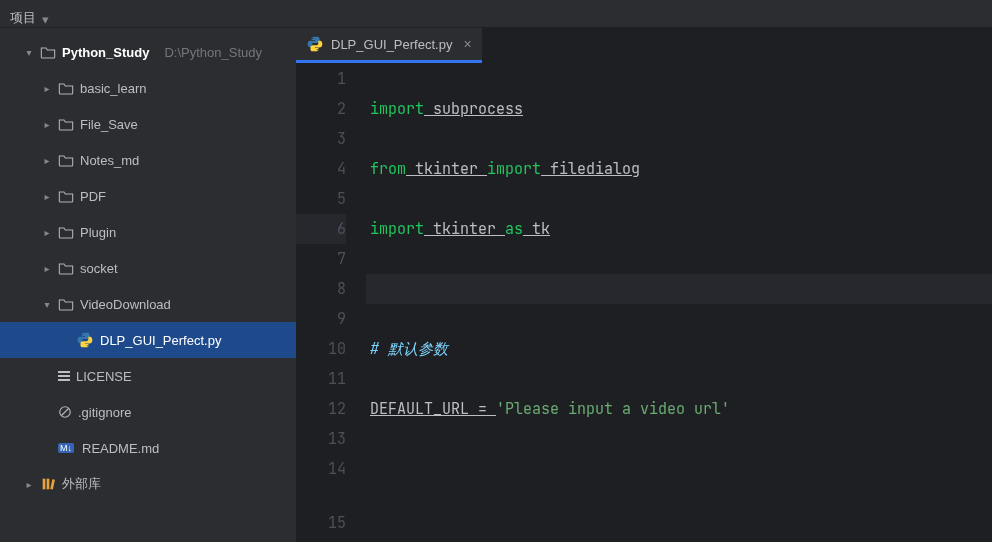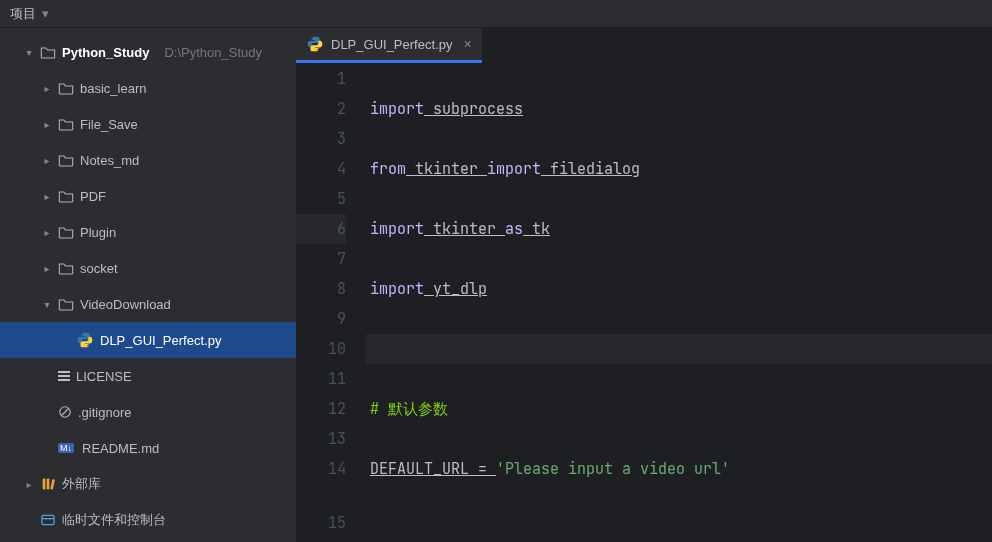--- a/index.html
+++ b/index.html
@@ -8,21 +8,21 @@
   background: #2b2d30;
   color: #bcbec4;
   width: 992px;
   height: 542px;
   overflow: hidden;
   display: flex;
   flex-direction: column;
 }
 .top-header {
   display: flex;
-  align-items: center;
+  align-items: flex-end;
   height: 28px;
   padding: 0 10px;
   font-size: 13px;
   color: #bcbec4;
   border-bottom: 1px solid #1e1f22;
 }
 .main-area {
   display: flex;
   flex: 1;
   overflow: hidden;
@@ -121,24 +121,24 @@
   user-select: none;
 }
 .code-lines {
   flex: 1;
   padding-left: 4px;
   white-space: pre;
 }
 .line { height: 30px; }
 .line.hl, .gutter .gline.hl { background: #26282e; }
 .line.hl { margin-left: -4px; padding-left: 4px; }
-.tok-magenta { color: #c4b5fd; }
+.tok-magenta { color: #22c55e; }
 .tok-id { color: #bcbec4; text-decoration: underline; }
 .tok-str { color: #6aab73; }
-.tok-cmt { color: #84cc16; }
+.tok-cmt { color: #7dd3fc; font-style: italic; }
 
 .pyicon { width: 18px; height: 18px; display:inline-block; position:relative; }
 .pyicon svg { width:18px; height:18px; }
 
 .md-badge {
   background:#3765b3; color:#fff; font-size:9px; padding:0 2px;
   border-radius:2px; margin-right:2px;
 }
 .lic-icon { display:inline-flex; flex-direction:column; gap:2px; }
 .lic-icon span{ display:block; width:12px; height:2px; background:#bcbec4; }
@@ -279,30 +279,20 @@
         <span class="tree-icon">
           <svg width="16" height="16" viewBox="0 0 24 24">
               <rect x="4" y="4" width="4" height="16" fill="#e8a33d"></rect>
               <rect x="10" y="4" width="4" height="16" fill="#e8a33d"></rect>
               <rect x="17" y="5" width="4" height="15" fill="#e8a33d" transform="rotate(12 19 12)"></rect>
             </svg>
         </span>
         <span class="tree-label">外部库</span>
       </div>
 
-      <div class="tree-row d1">
-        <span class="tree-arrow"></span>
-        <span class="tree-icon">
-          <svg width="16" height="16" viewBox="0 0 24 24">
-              <rect x="3" y="5" width="18" height="14" rx="2" fill="none" stroke="#4f9ee3" stroke-width="2"></rect>
-              <line x1="3" y1="10" x2="21" y2="10" stroke="#4f9ee3" stroke-width="2"></line>
-            </svg>
-        </span>
-        <span class="tree-label">临时文件和控制台</span>
-      </div>
 
     </div>
   </div>
 
   <div class="editor">
     <div class="tabbar">
       <div class="tab">
         <span class="pyicon"><svg viewBox="0 0 32 32">
               <path fill="#3776AB" d="M15 3c-5 0-5 3-5 3v3h6v1H7s-4 0-4 6 4 6 4 6h3v-4s0-4 4-4h6s4 0 4-4V6s0-3-5-3h-4zm-3 2a1 1 0 1 1 0 2 1 1 0 0 1 0-2z"></path>
               <path fill="#FFD43B" d="M17 29c5 0 5-3 5-3v-3h-6v-1h9s4 0 4-6-4-6-4-6h-3v4s0 4-4 4h-6s-4 0-4 4v4s0 3 5 3h4zm3-2a1 1 0 1 1 0-2 1 1 0 0 1 0 2z"></path>
@@ -328,21 +318,20 @@
         <div class="gline">12</div>
         <div class="gline">13</div>
         <div class="gline">14</div>
         <div class="gline" style="height:24px"></div>
         <div class="gline">15</div>
       </div>
       <div class="code-lines">
 <div class="line"><span class="tok-magenta">import</span><span class="tok-id"> subprocess</span></div>
 <div class="line"><span class="tok-magenta">from</span><span class="tok-id"> tkinter </span><span class="tok-magenta">import</span><span class="tok-id"> filedialog</span></div>
 <div class="line"><span class="tok-magenta">import</span><span class="tok-id"> tkinter </span><span class="tok-magenta">as</span><span class="tok-id"> tk</span></div>
-<div class="line"><span class="tok-magenta">import</span><span class="tok-id"> yt_dlp</span></div>
 <div class="line hl"></div>
 <div class="line"><span class="tok-cmt"># 默认参数</span></div>
 <div class="line"><span class="tok-id">DEFAULT_URL = </span><span class="tok-str">'Please input a video url'</span></div>
 
 
 
 
 
 
 

